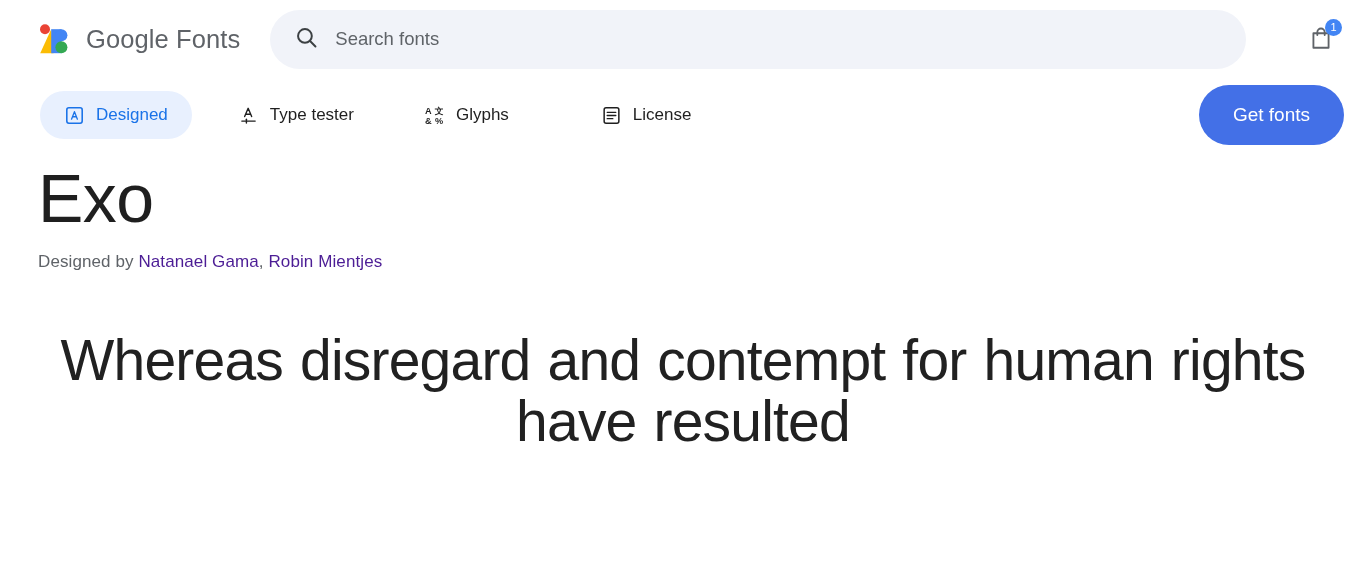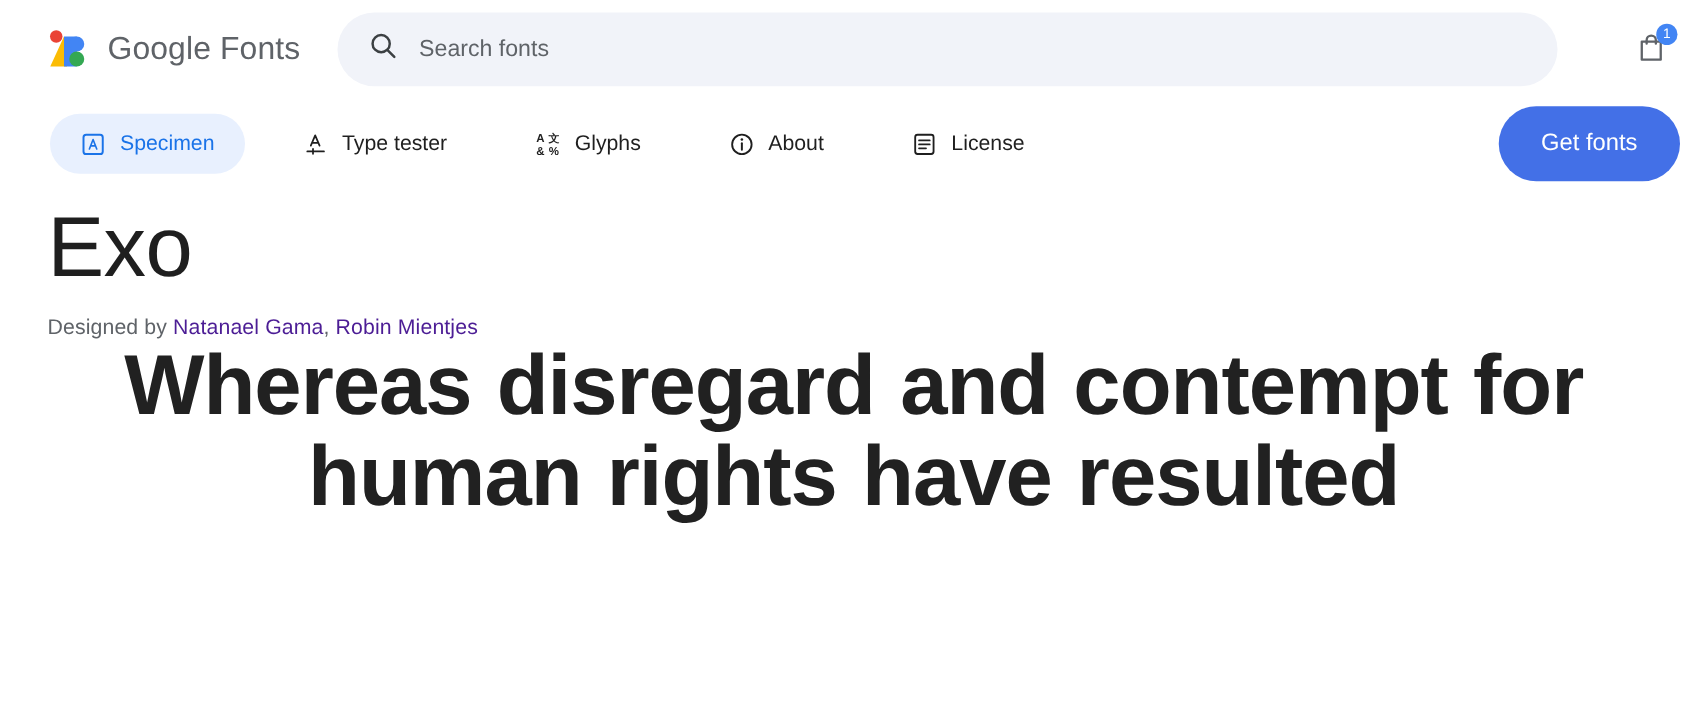--- a/index.html
+++ b/index.html
@@ -184,25 +184,26 @@
     letter-spacing: 0.1px;
   }
   .designed-by a {
     color: #4c1d95;
     text-decoration: none;
     cursor: pointer;
   }
 
   
   .specimen {
+    margin-top: 58px;
     padding: 0 60px;
     text-align: center;
-    font-size: 68px;
+    font-size: 57px;
     line-height: 1.07;
-    font-weight: 700;
+    font-weight: 400;
     color: #212121;
     letter-spacing: -0.8px;
     word-spacing: 2px;
   }
 </style>
 </head>
 <body>
 
 <div class="header">
 
@@ -253,21 +254,21 @@
 <div class="tabbar">
   <div class="tabs">
 
     <button class="tab active">
       <span class="tab-ico">
         <svg width="21" height="21" viewBox="0 0 24 24" fill="none" xmlns="http://www.w3.org/2000/svg">
           <rect x="3.2" y="3.2" width="17.6" height="17.6" rx="2.4" stroke="#1a73e8" stroke-width="1.8"></rect>
           <path d="M8.6 16.2 11.95 7.6 15.3 16.2 M9.8 13.4h4.4" stroke="#1a73e8" stroke-width="1.5" stroke-linecap="round" stroke-linejoin="round"></path>
         </svg>
       </span>
-      <span>Specimen</span>
+      <span>Designed</span>
     </button>
 
     <span class="tab-sep"></span>
 
     <button class="tab">
       <span class="tab-ico">
         <svg width="21" height="21" viewBox="0 0 24 24" fill="none" xmlns="http://www.w3.org/2000/svg">
           <path d="M7.6 13.2 11.6 3.8 15.6 13.2 M9 10.6h5.2" stroke="#1f1f1f" stroke-width="1.6" stroke-linecap="round" stroke-linejoin="round"></path>
           <path d="M4.4 18.4h15.2" stroke="#1f1f1f" stroke-width="1.6" stroke-linecap="round"></path>
           <path d="M9.6 16.2v4.4" stroke="#1f1f1f" stroke-width="1.6" stroke-linecap="round"></path>
@@ -285,30 +286,20 @@
           <text x="12.4" y="10.2" font-family="DejaVu Sans, sans-serif" font-size="10" font-weight="700" fill="#1f1f1f">文</text>
           <text x="1.2" y="21.6" font-family="Liberation Sans, sans-serif" font-size="10.5" font-weight="700" fill="#1f1f1f">&amp;</text>
           <text x="12.6" y="21.6" font-family="Liberation Sans, sans-serif" font-size="10.5" font-weight="700" fill="#1f1f1f">%</text>
         </svg>
       </span>
       <span>Glyphs</span>
     </button>
 
     <span class="tab-sep"></span>
 
-    <button class="tab">
-      <span class="tab-ico">
-        <svg width="21" height="21" viewBox="0 0 24 24" fill="none" xmlns="http://www.w3.org/2000/svg">
-          <circle cx="12" cy="12" r="8.9" stroke="#1f1f1f" stroke-width="1.7"></circle>
-          <path d="M12 10.9v6.1" stroke="#1f1f1f" stroke-width="1.8" stroke-linecap="round"></path>
-          <circle cx="12" cy="7.6" r="1.15" fill="#1f1f1f"></circle>
-        </svg>
-      </span>
-      <span>About</span>
-    </button>
 
     <span class="tab-sep"></span>
 
     <button class="tab">
       <span class="tab-ico">
         <svg width="21" height="21" viewBox="0 0 24 24" fill="none" xmlns="http://www.w3.org/2000/svg">
           <rect x="3.6" y="3.2" width="16.8" height="17.6" rx="2.2" stroke="#1f1f1f" stroke-width="1.7"></rect>
           <path d="M7.1 8.4h9.8M7.1 12h9.8M7.1 15.6h6.4" stroke="#1f1f1f" stroke-width="1.6" stroke-linecap="round"></path>
         </svg>
       </span>

